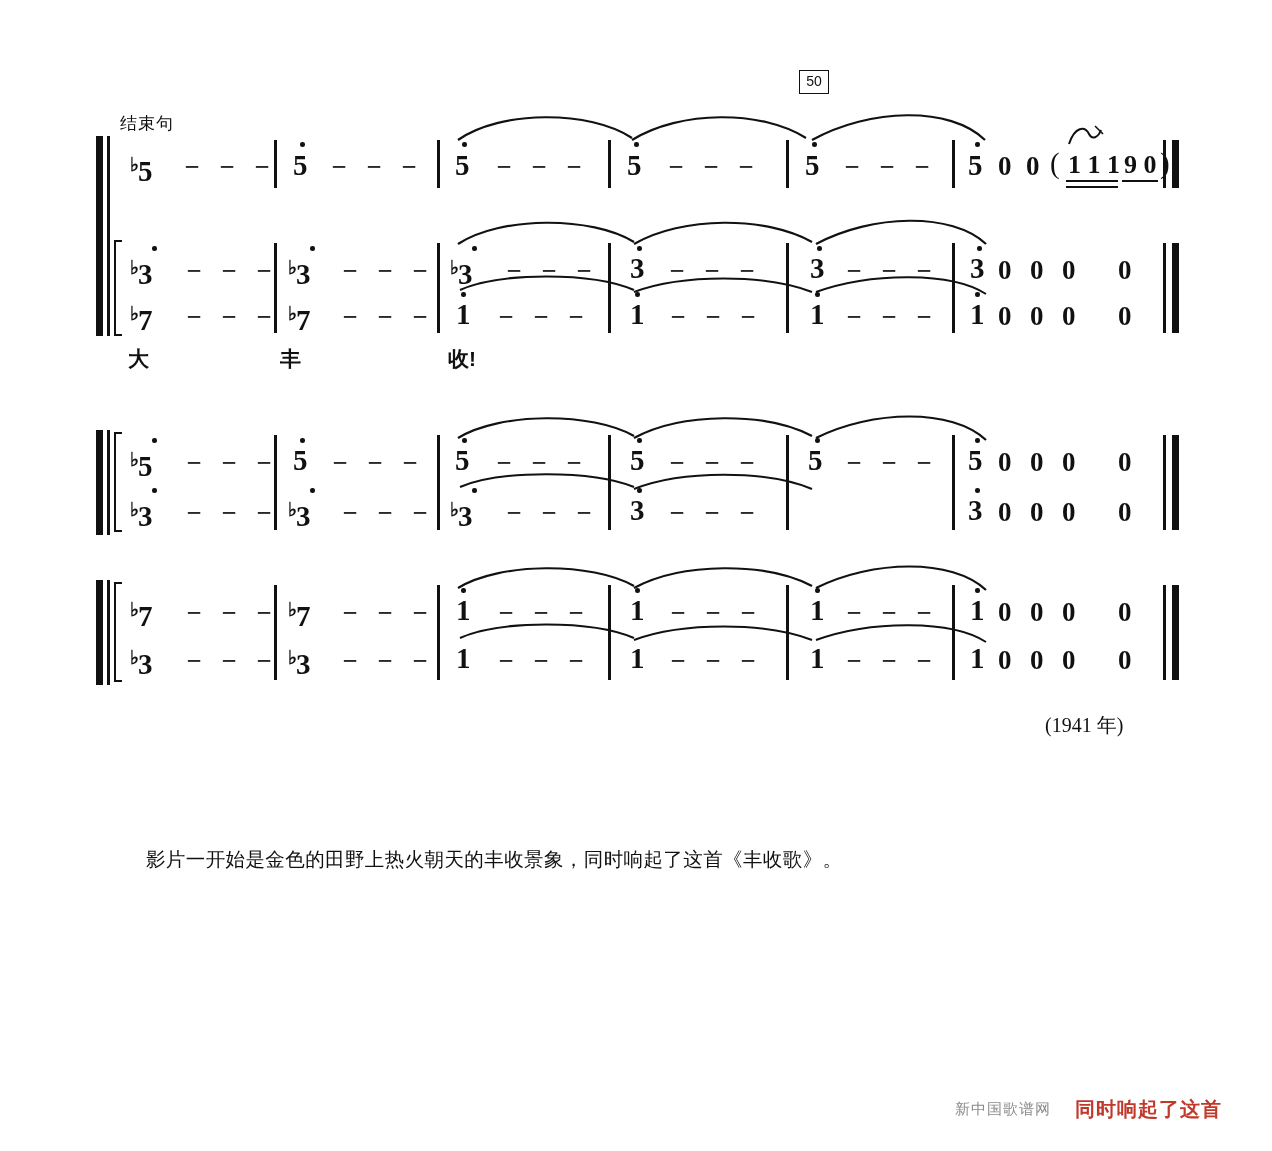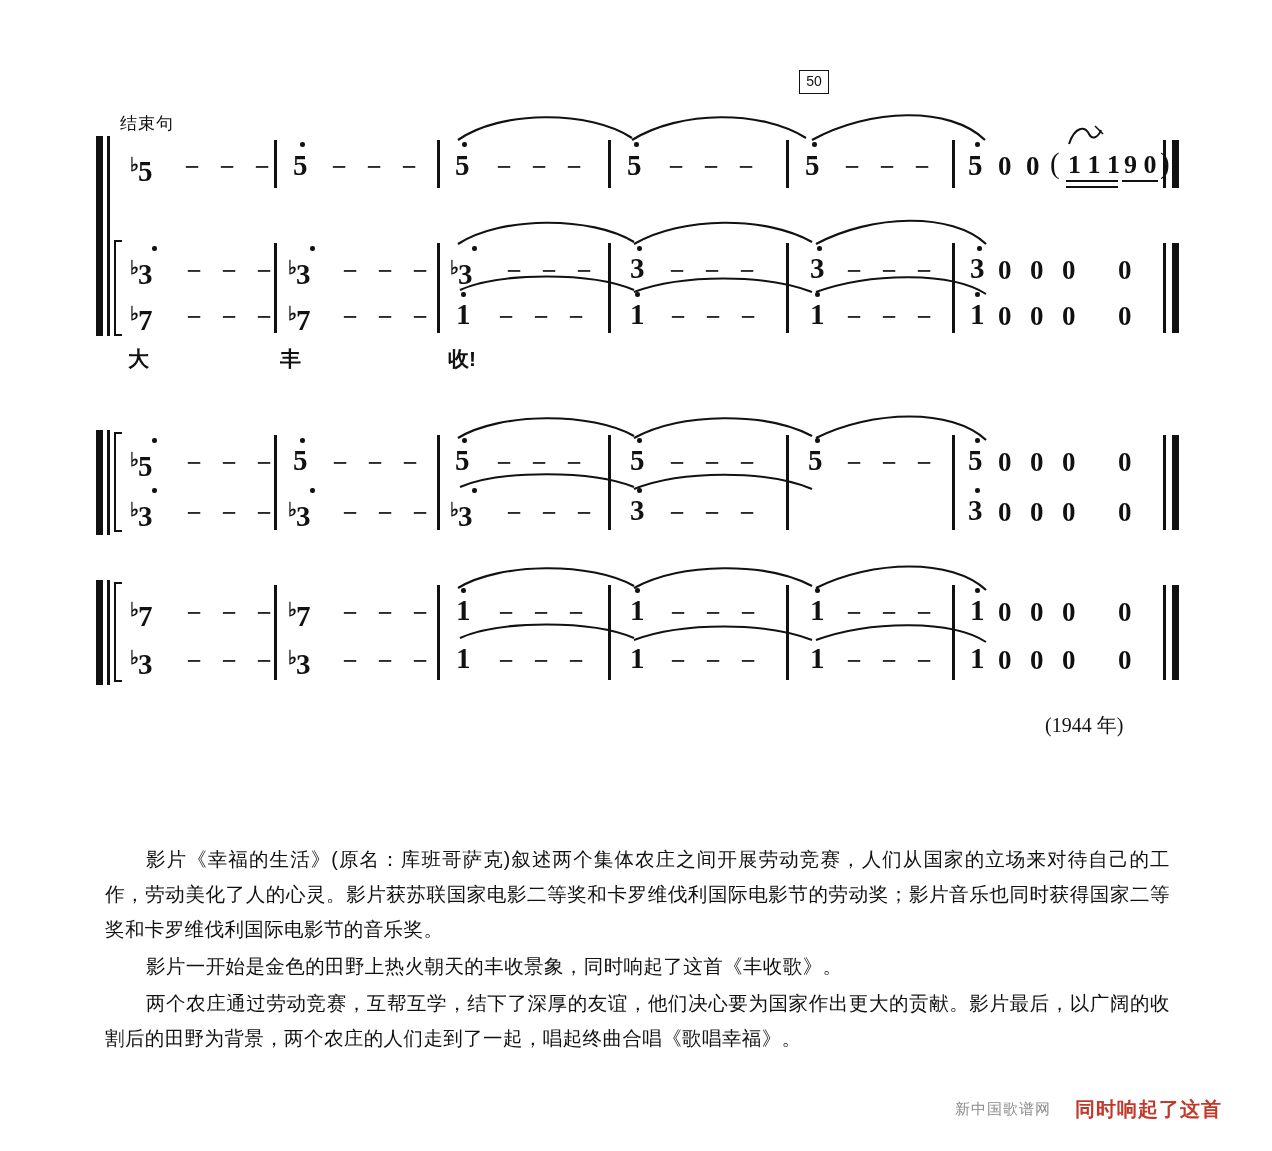--- a/index.html
+++ b/index.html
@@ -467,24 +467,22 @@
       <path d="M634 640 C682 622, 766 622, 812 640" stroke="#111" stroke-width="2" fill="none"></path>
       <path d="M816 640 C872 620, 952 620, 986 642" stroke="#111" stroke-width="2" fill="none"></path>
     </svg>
 
     <div class="lyric" style="left:128px; top:345px;">大</div>
     <div class="lyric" style="left:280px; top:345px;">丰</div>
     <div class="lyric" style="left:448px; top:345px;">收!</div>
 
   </div>
 
-  <div class="year">(1944 年)</div>
+  <div class="year">(1941 年)</div>
 
   <div class="prose">
-    <p>影片《幸福的生活》(原名：库班哥萨克)叙述两个集体农庄之间开展劳动竞赛，人们从国家的立场来对待自己的工作，劳动美化了人的心灵。影片获苏联国家电影二等奖和卡罗维伐利国际电影节的劳动奖；影片音乐也同时获得国家二等奖和卡罗维伐利国际电影节的音乐奖。</p>
     <p>影片一开始是金色的田野上热火朝天的丰收景象，同时响起了这首《丰收歌》。</p>
-    <p>两个农庄通过劳动竞赛，互帮互学，结下了深厚的友谊，他们决心要为国家作出更大的贡献。影片最后，以广阔的收割后的田野为背景，两个农庄的人们走到了一起，唱起终曲合唱《歌唱幸福》。</p>
   </div>
 
   <div class="footer-mark">新中国歌谱网</div>
   <div class="footer-brand">同时响起了这首</div>
 
 </div>
 
 </body></html>

